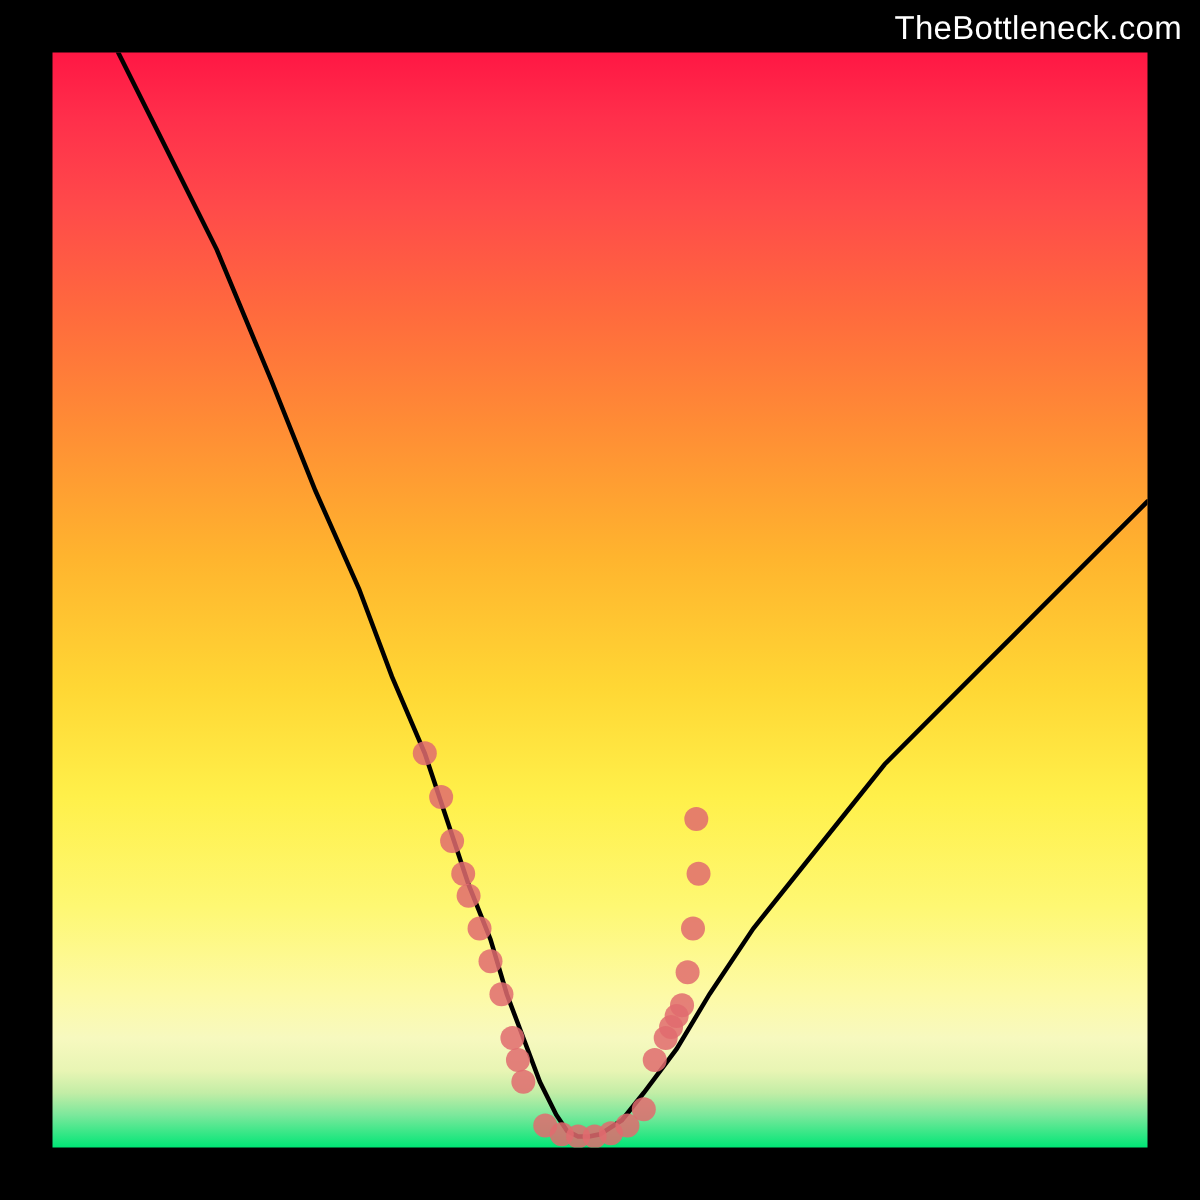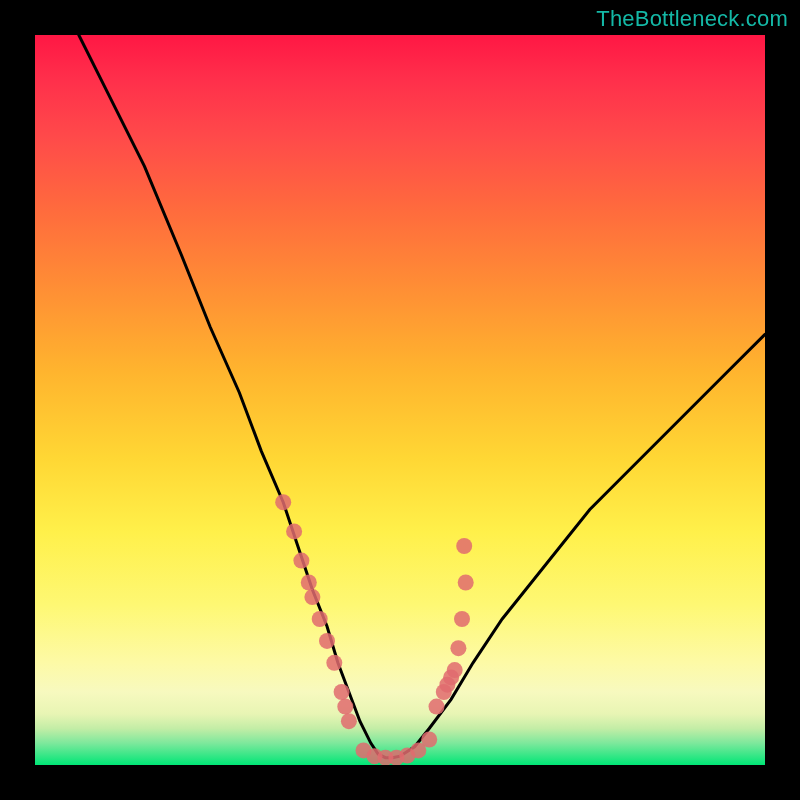--- a/index.html
+++ b/index.html
@@ -14,21 +14,21 @@
   .outer {
     position: relative;
     width: 800px;
     height: 800px;
     background: #000;
   }
   .watermark {
     position: absolute;
     top: 6px;
     right: 12px;
-    color: #14b8a6;
+    color: #ffffff;
     font-size: 22px;
     font-weight: 500;
     letter-spacing: 0.2px;
     z-index: 3;
     user-select: none;
   }
   .plot-area {
     position: absolute;
     left: 35px;
     top: 35px;

